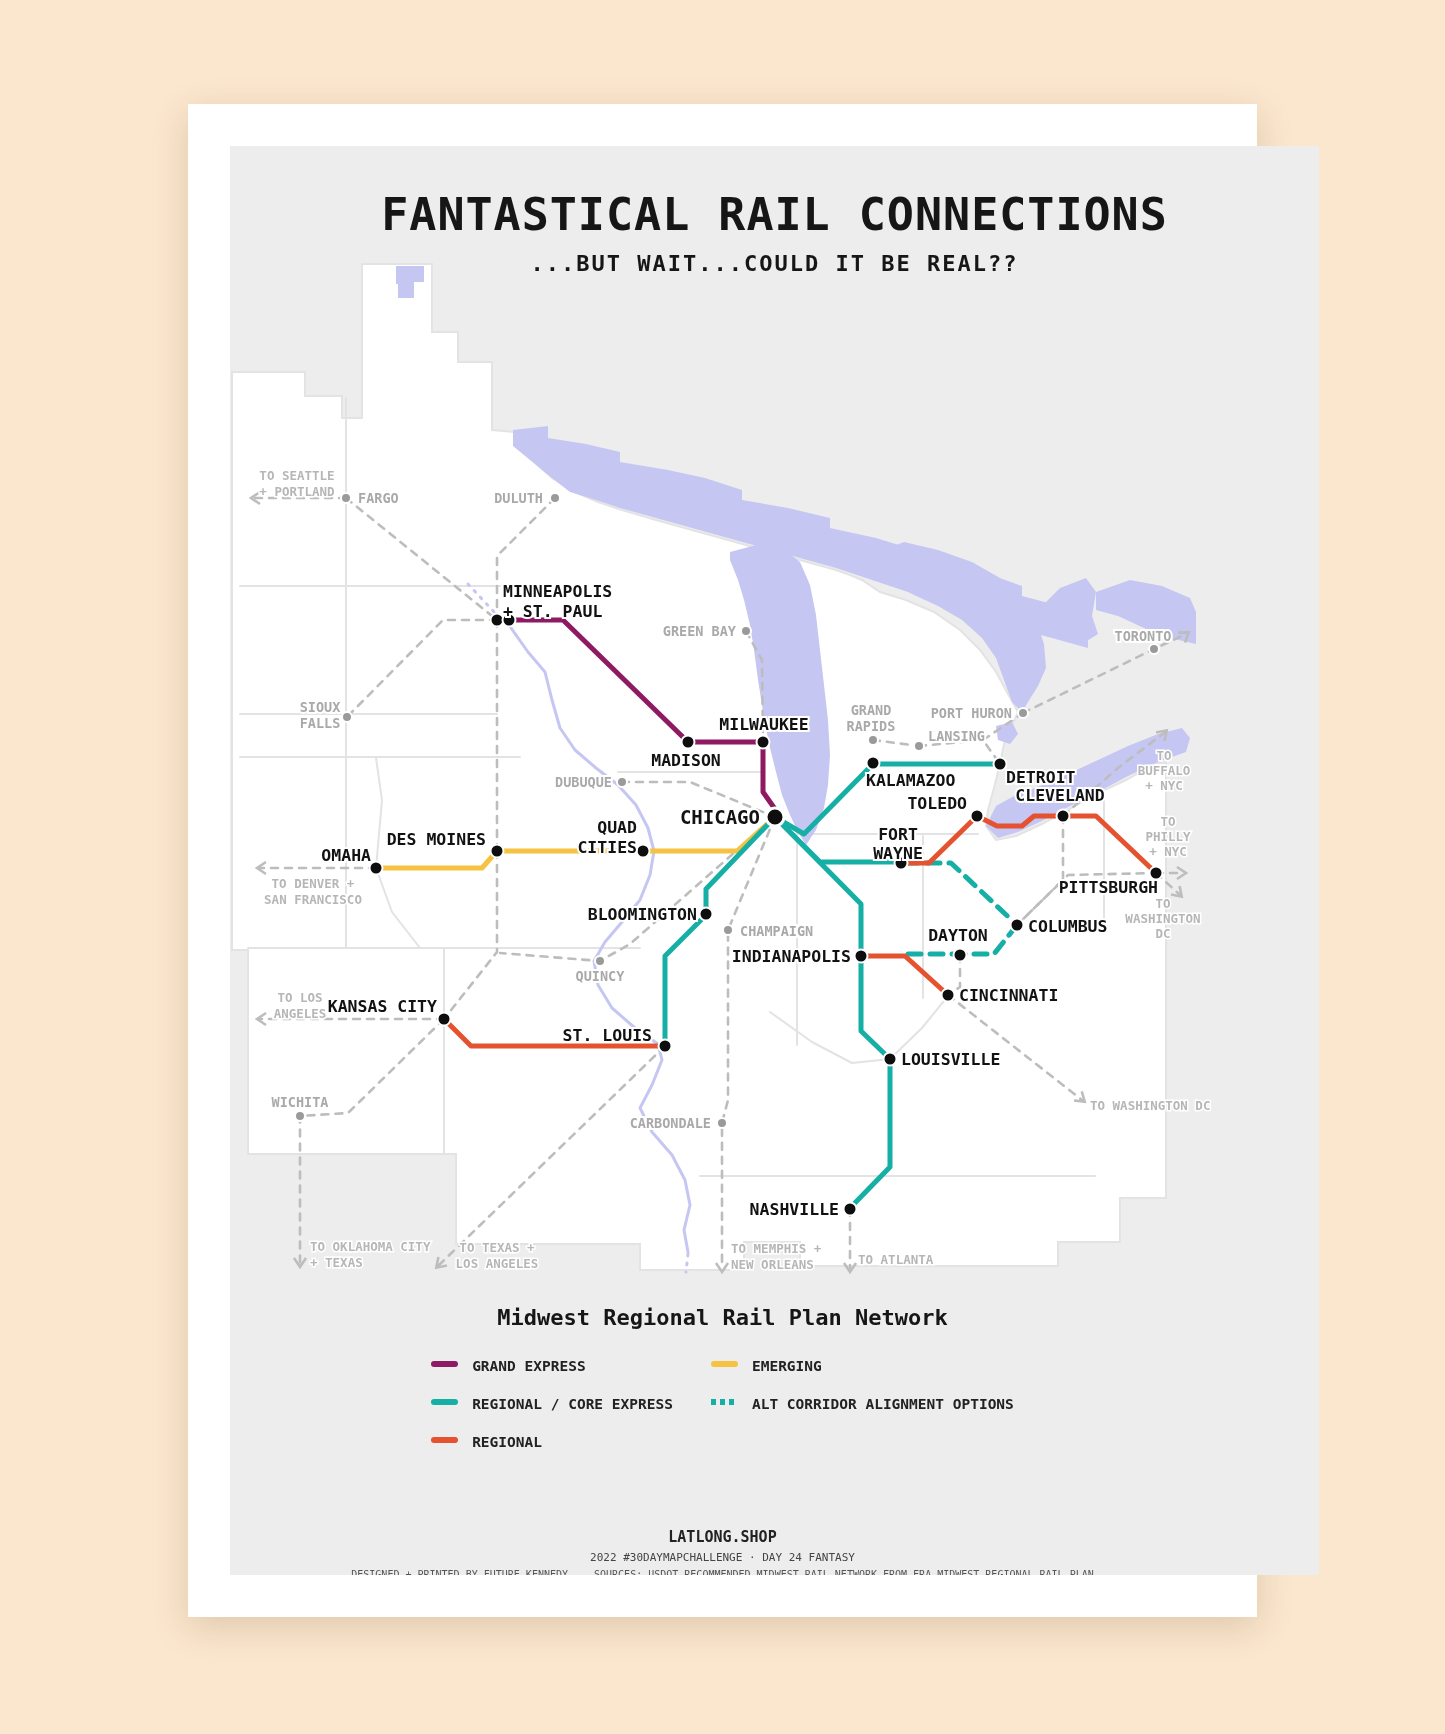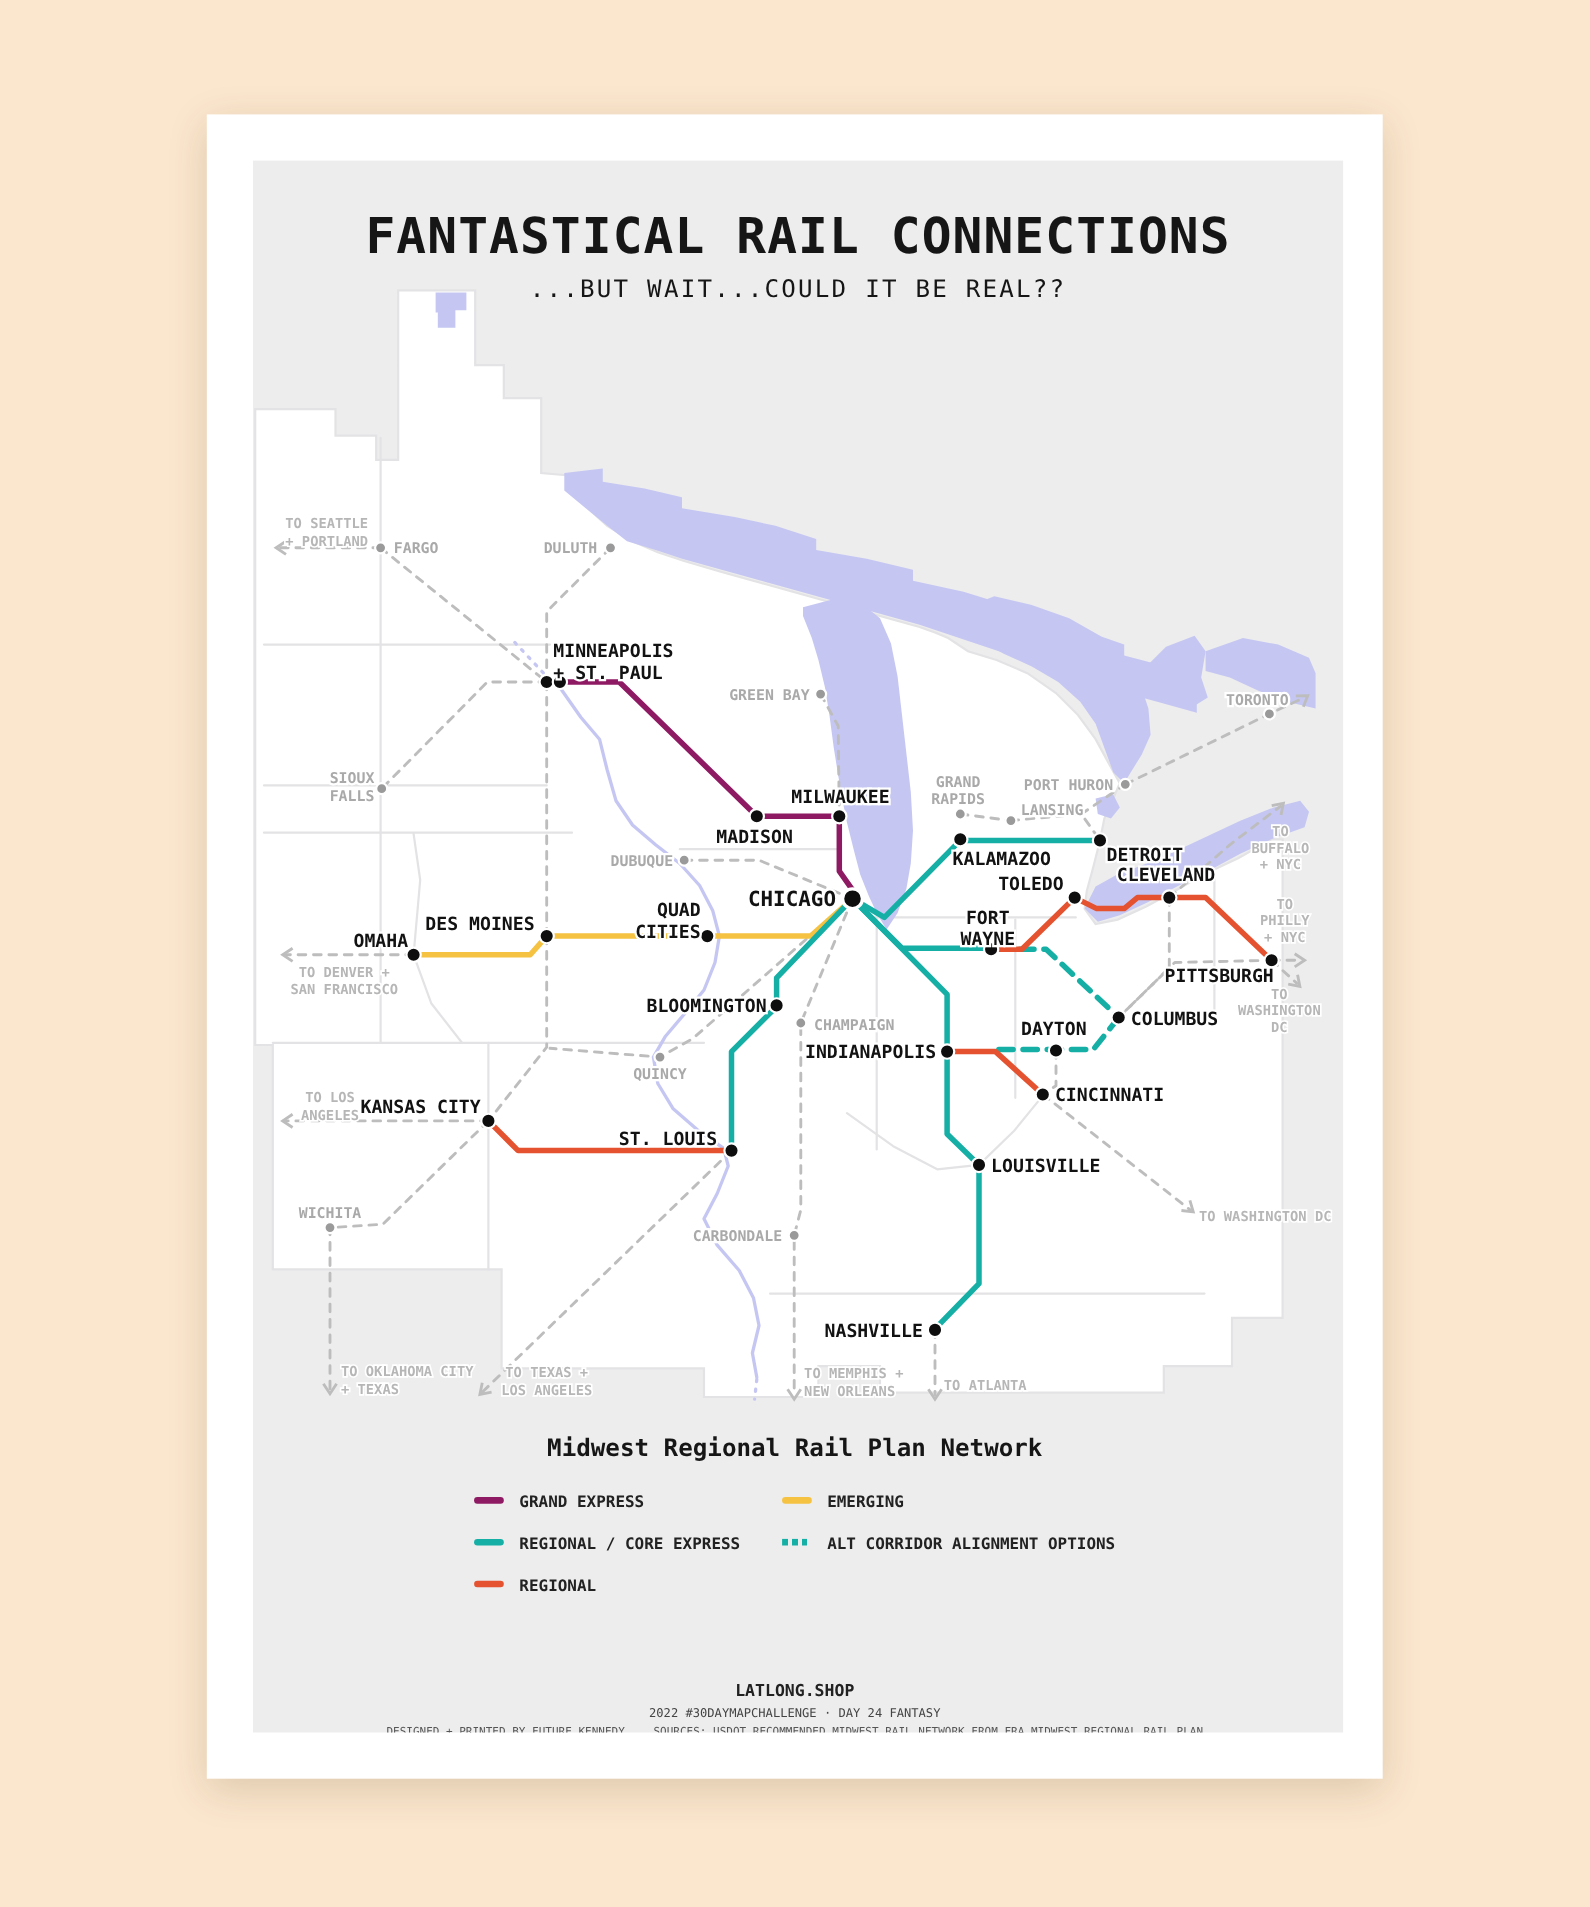--- a/index.html
+++ b/index.html
@@ -1,21 +1,21 @@
 <!DOCTYPE html>
 <html><head>
 <meta charset="utf-8">
 <style>
   html,body{margin:0;padding:0;}
   body{width:1445px;height:1734px;background:#FBE7CE;font-family:"DejaVu Sans Mono","Liberation Mono",monospace;position:relative;}
   .poster{position:absolute;left:188px;top:104px;width:1069px;height:1513px;background:#ffffff;box-shadow:0 10px 34px rgba(90,60,20,.18);}
-  .inner{position:absolute;left:42px;top:42px;width:991px;height:1429px;background:#EDEDEE;overflow:hidden;}
+  .inner{position:absolute;left:42px;top:42px;width:1089px;height:1429px;background:#EDEDEE;overflow:hidden;}
   .hdr{padding-top:42px;text-align:center;}
   .hdr h1{margin:0;font-size:45px;font-weight:bold;letter-spacing:1px;color:#161616;}
-  .hdr h2{margin:10px 0 0 0;font-size:22px;font-weight:normal;letter-spacing:2px;color:#161616;}
+  .hdr h2{margin:10px 0 0 0;font-size:22px;font-weight:bold;letter-spacing:2px;color:#161616;}
   .mapwrap{position:absolute;left:0;top:109px;width:985px;height:1050px;}
   svg{display:block;}
   .legend{position:absolute;left:0;top:1159px;width:985px;}
   .legend h3{margin:0;text-align:center;font-size:22px;font-weight:bold;color:#161616;}
   .lgrid{display:flex;justify-content:center;gap:38px;margin-top:26px;}
   .lcol{display:flex;flex-direction:column;gap:17px;}
   .litem{display:flex;align-items:flex-start;gap:14px;}
   .sw{width:27px;height:6px;border-radius:3px;margin-top:5px;flex:0 0 auto;}
   .sw.dash-teal{background:repeating-linear-gradient(90deg,var(--teal) 0 5px,transparent 5px 9px);border-radius:0;}
   .sw.dash-gray{height:3px;margin-top:7px;background:repeating-linear-gradient(90deg,#b9b9b9 0 4px,transparent 4px 8px);border-radius:0;}

